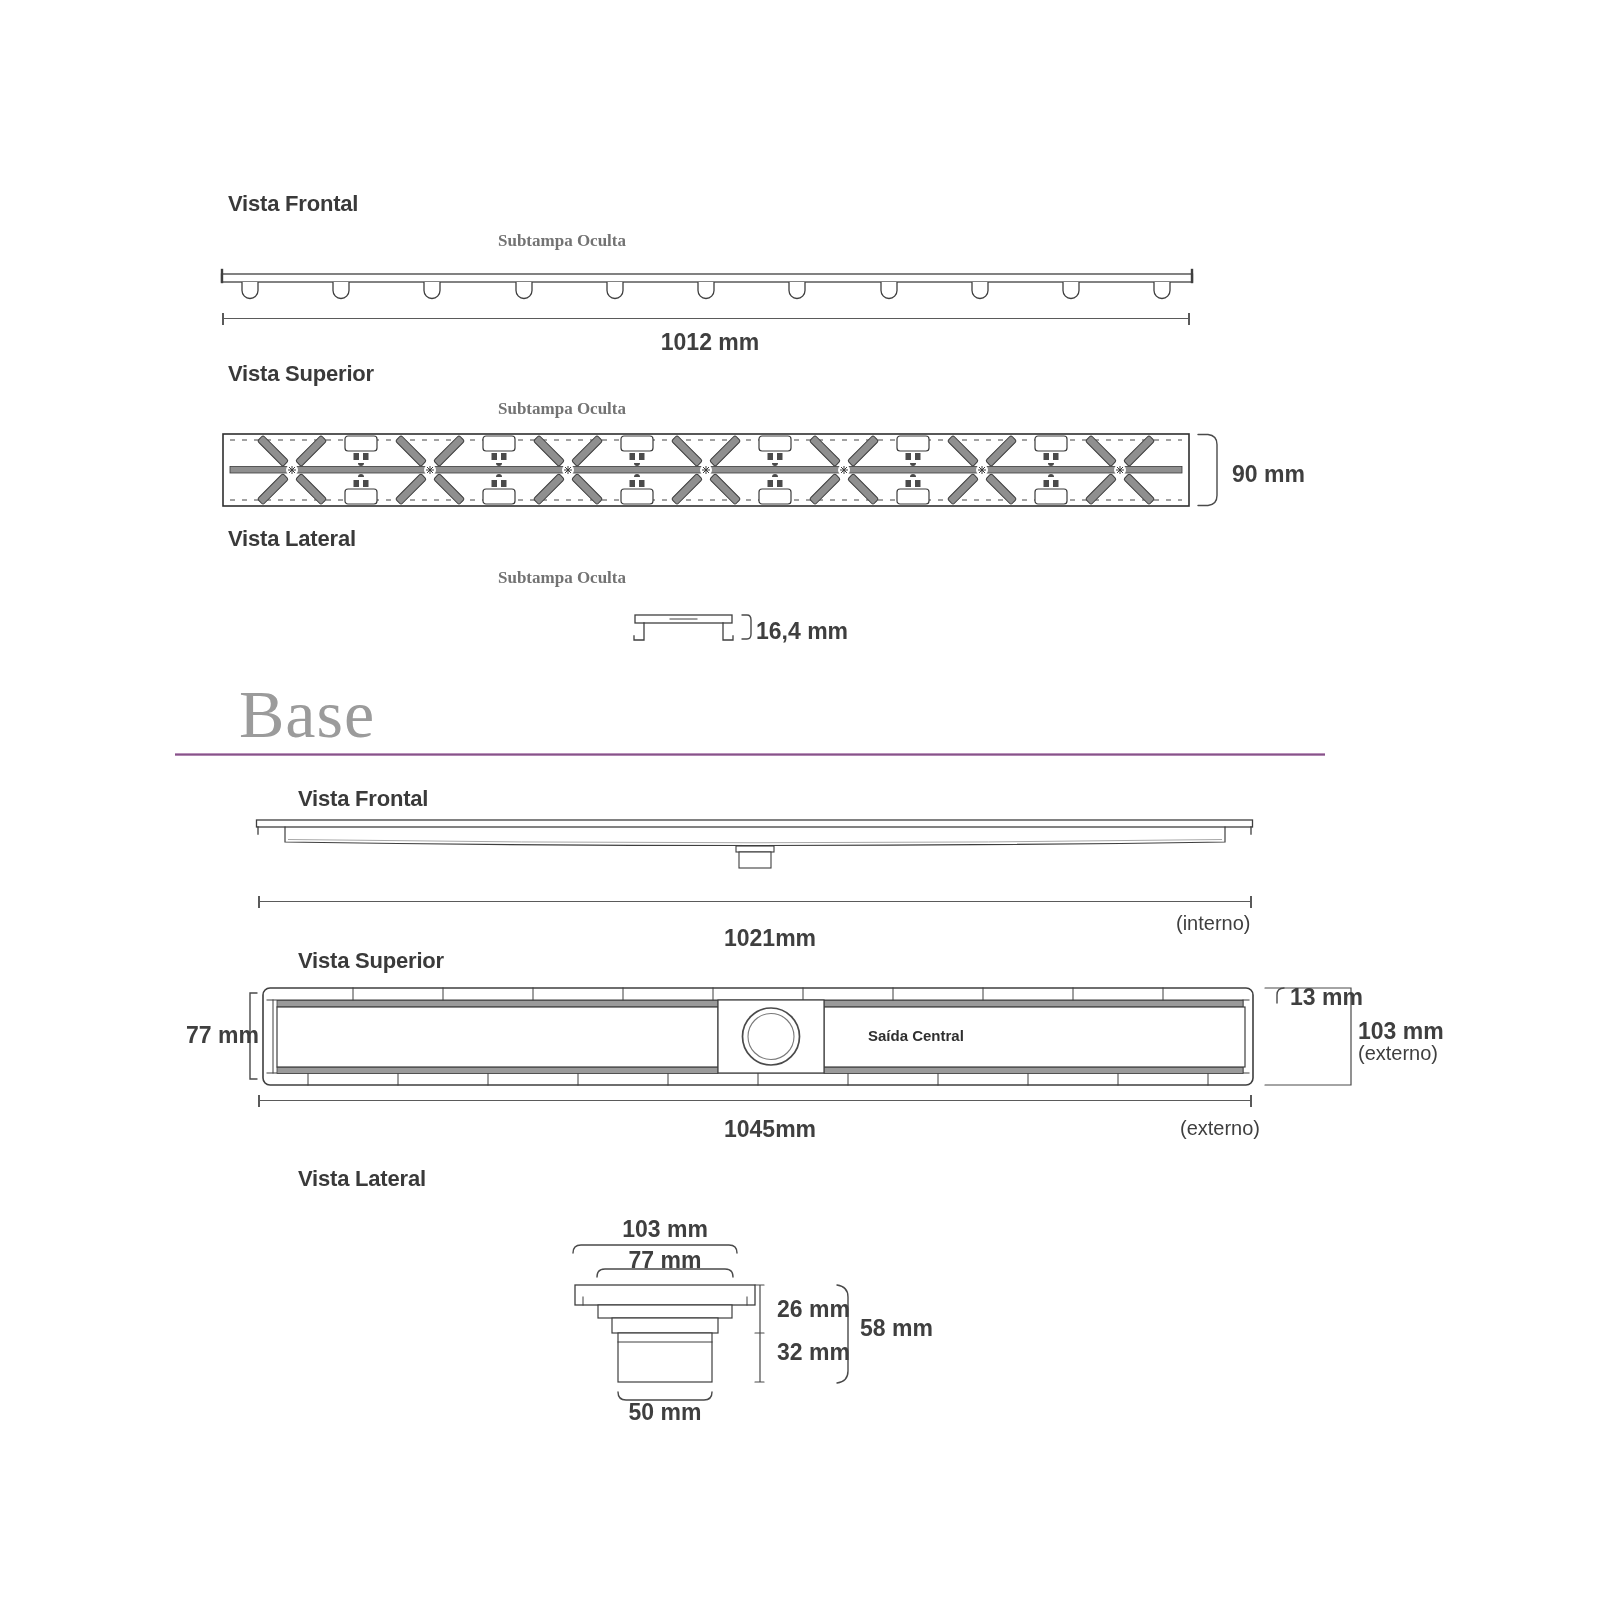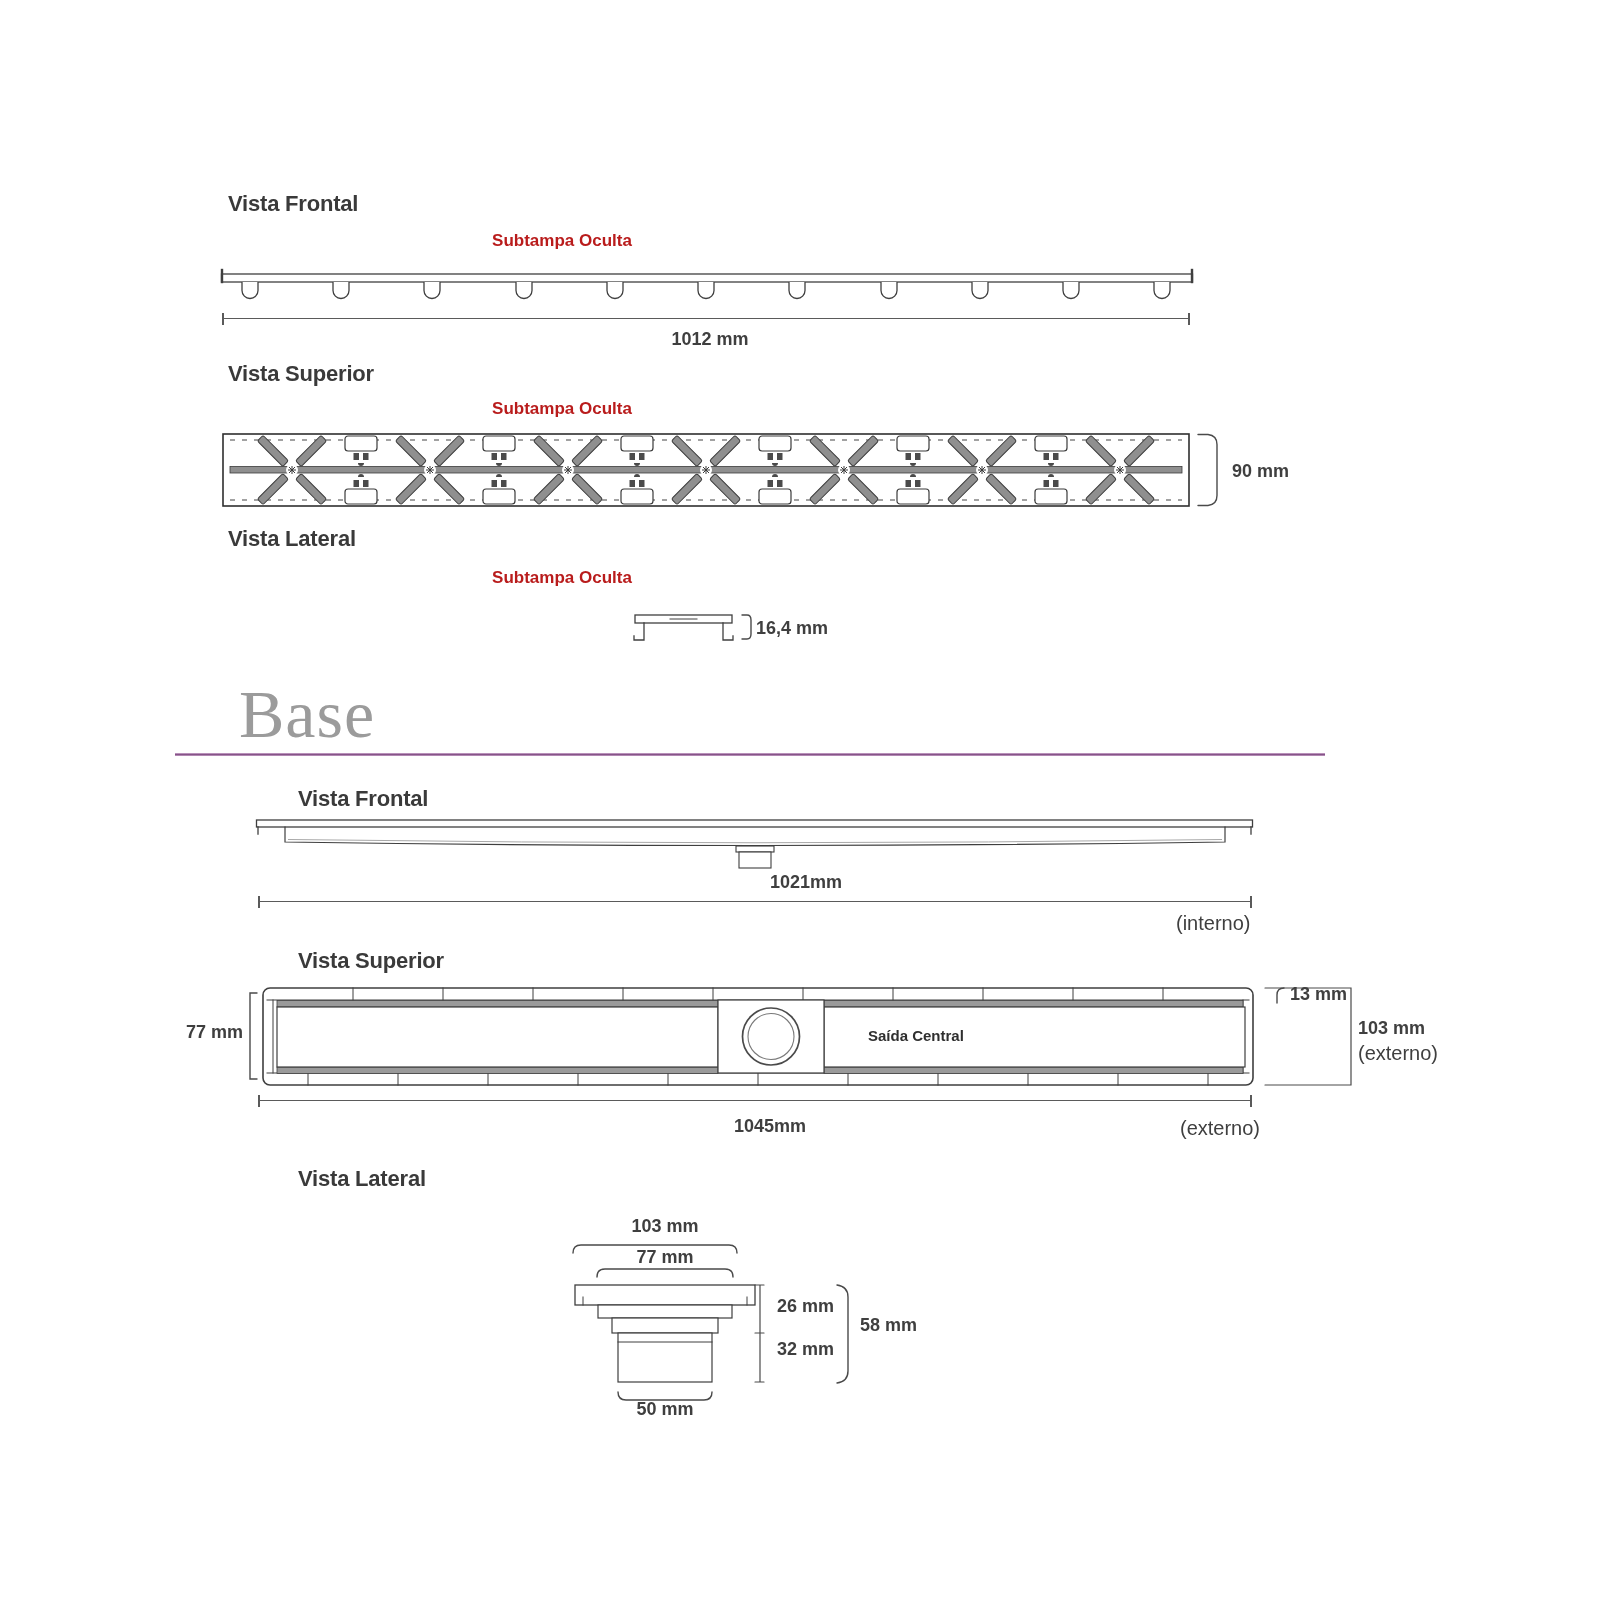--- a/index.html
+++ b/index.html
@@ -2,22 +2,22 @@
 <html><head>
 <meta charset="utf-8">
 <style>
   html,body{margin:0;padding:0;background:#fff;}
   #canvas{
     position:relative;width:1600px;height:1600px;background:#ffffff;
     font-family:"Liberation Sans",sans-serif;color:#3b3b3b;overflow:hidden;
   }
   .abs{position:absolute;}
   .vheading{font-size:22px;font-weight:bold;color:#3a3a3a;letter-spacing:-0.2px;white-space:nowrap;}
-  .sublabel{font-size:17px;font-weight:bold;color:#b91c1c;white-space:nowrap;transform:translateX(-50%);}
-  .dimtxt{font-size:18px;font-weight:600;color:#3f3f3f;white-space:nowrap;}
+  .sublabel{font-size:17px;font-weight:bold;color:#737373;white-space:nowrap;transform:translateX(-50%);font-family:Liberation Serif, serif;}
+  .dimtxt{font-size:23px;font-weight:600;color:#3f3f3f;white-space:nowrap;}
   .dimtxt.ctr{transform:translateX(-50%);}
   .notetxt{font-size:20px;font-weight:500;color:#3f3f3f;white-space:nowrap;}
   .outlet-label{font-size:15px;font-weight:bold;color:#2f2f2f;white-space:nowrap;}
   .base-title{font-family:"Liberation Serif",serif;font-size:68px;line-height:64px;color:#9b9b9b;letter-spacing:1px;margin-left:39px;}
   .divider{height:3px;background:linear-gradient(180deg,#d2aed3 0%,#7e4b80 55%,#cfaad0 100%);}
   .dim{border-top:1.5px solid #5a5a5a;height:0;}
   .dim i{position:absolute;width:2px;height:12px;background:#5a5a5a;top:-6px;}
   .dim i.l{left:0;} .dim i.r{right:0;}
   svg{display:block;overflow:visible;}
   .ln{stroke:#3f3f3f;fill:none;stroke-width:1.3px;stroke-linecap:square;}
@@ -134,21 +134,21 @@
     <path d="M30,12 V27 Q500,34 970,27 V12" class="ln" style="stroke-width:1.2px"></path>
     <path d="M33,24.5 Q500,31 967,24.5" stroke="#a8a8a8" stroke-width="1" fill="none"></path>
     <rect x="481" y="31" width="38" height="6" class="wh" style="stroke-width:1.1px"></rect>
     <rect x="484" y="37" width="32" height="16" class="wh" style="stroke-width:1.1px"></rect>
   </svg>
 
   <div class="abs dim" style="left:258px;top:901px;width:994px;">
       <i class="l"></i>
       <i class="r"></i>
     </div>
-  <div class="abs dimtxt ctr" style="left:770px;top:872px;margin-left:36px;">1021mm</div>
+  <div class="abs dimtxt ctr" style="left:770px;top:925px;">1021mm</div>
   <div class="abs notetxt" style="left:1176px;top:912px;">(interno)</div>
 
   <div class="abs vheading" style="left:298px;top:948px;">Vista Superior</div>
 
   <svg class="abs" style="left:243px;top:973px;" width="1115" height="122" viewBox="0 0 1115 122">
     <rect x="20" y="15" width="990" height="97" rx="7" fill="#ffffff" stroke="#3f3f3f" stroke-width="1.6"></rect>
     <path d="M24,27 H1006 M24,100 H1006" class="ln" style="stroke-width:1px"></path>
     <g class="ln" style="stroke-width:1px">
       <path d="M110,15 V27 M200,15 V27 M290,15 V27 M380,15 V27 M470,15 V27 M560,15 V27 M650,15 V27 M740,15 V27 M830,15 V27 M920,15 V27"></path>
       <path d="M65,100 V112 M155,100 V112 M245,100 V112 M335,100 V112 M425,100 V112 M515,100 V112 M605,100 V112 M695,100 V112 M785,100 V112 M875,100 V112 M965,100 V112"></path>

